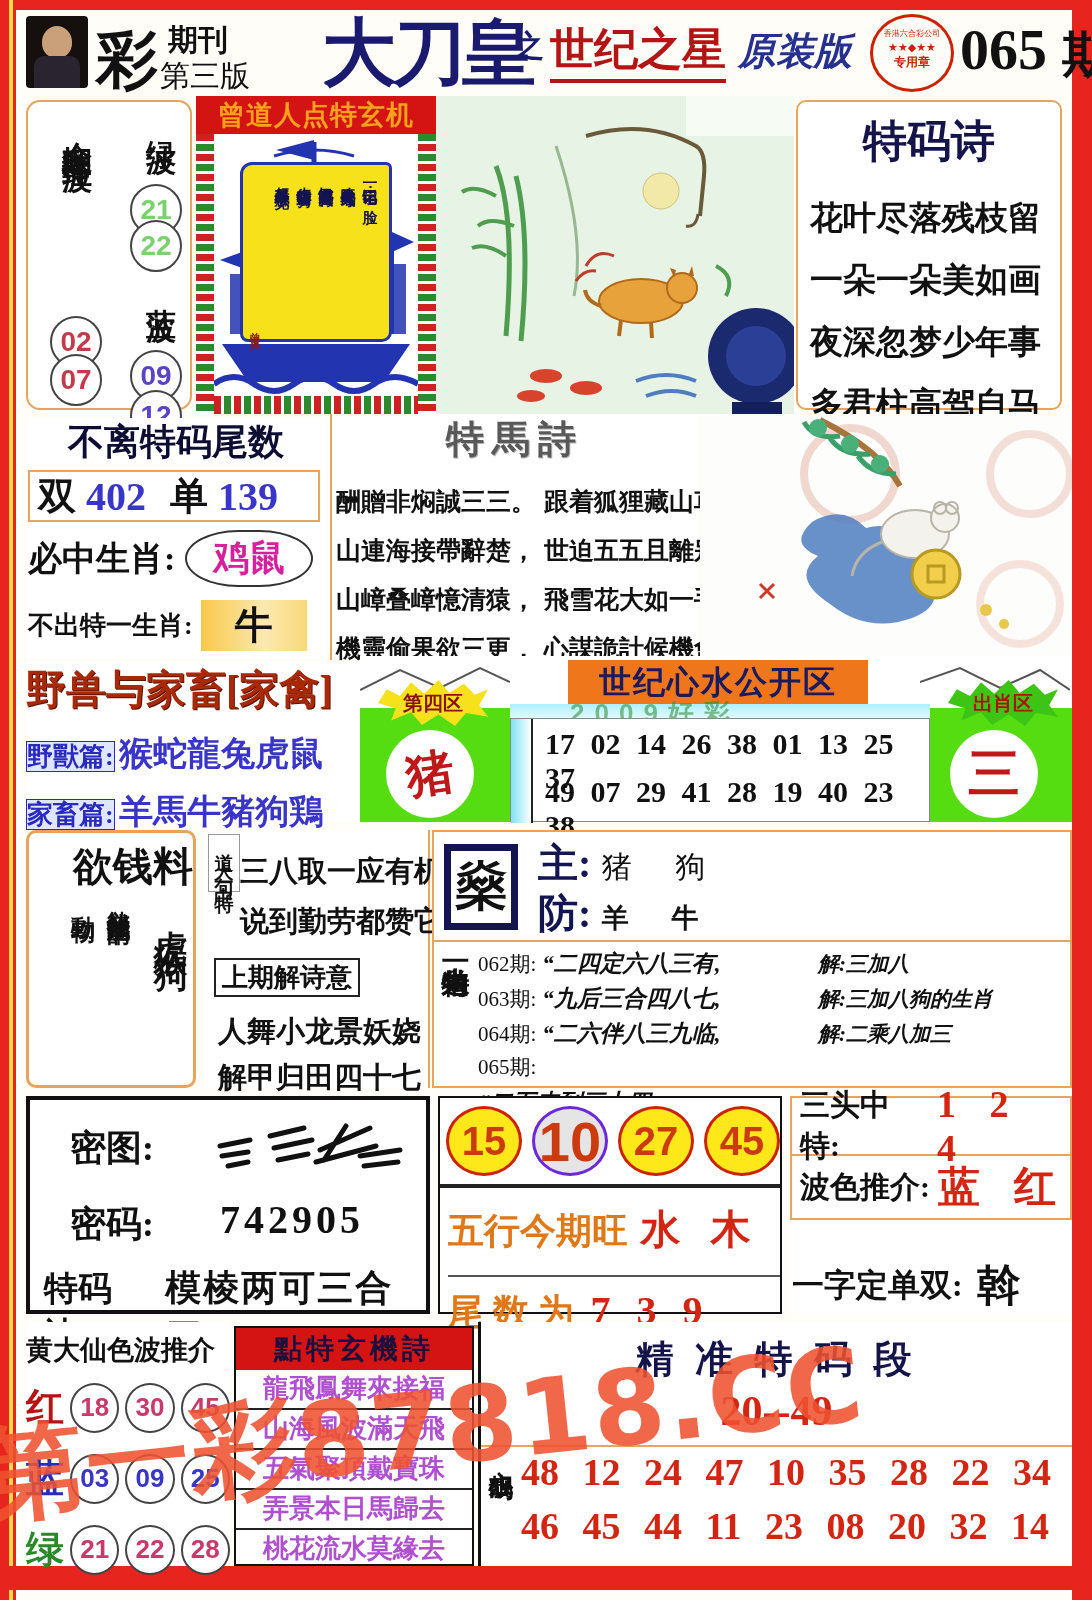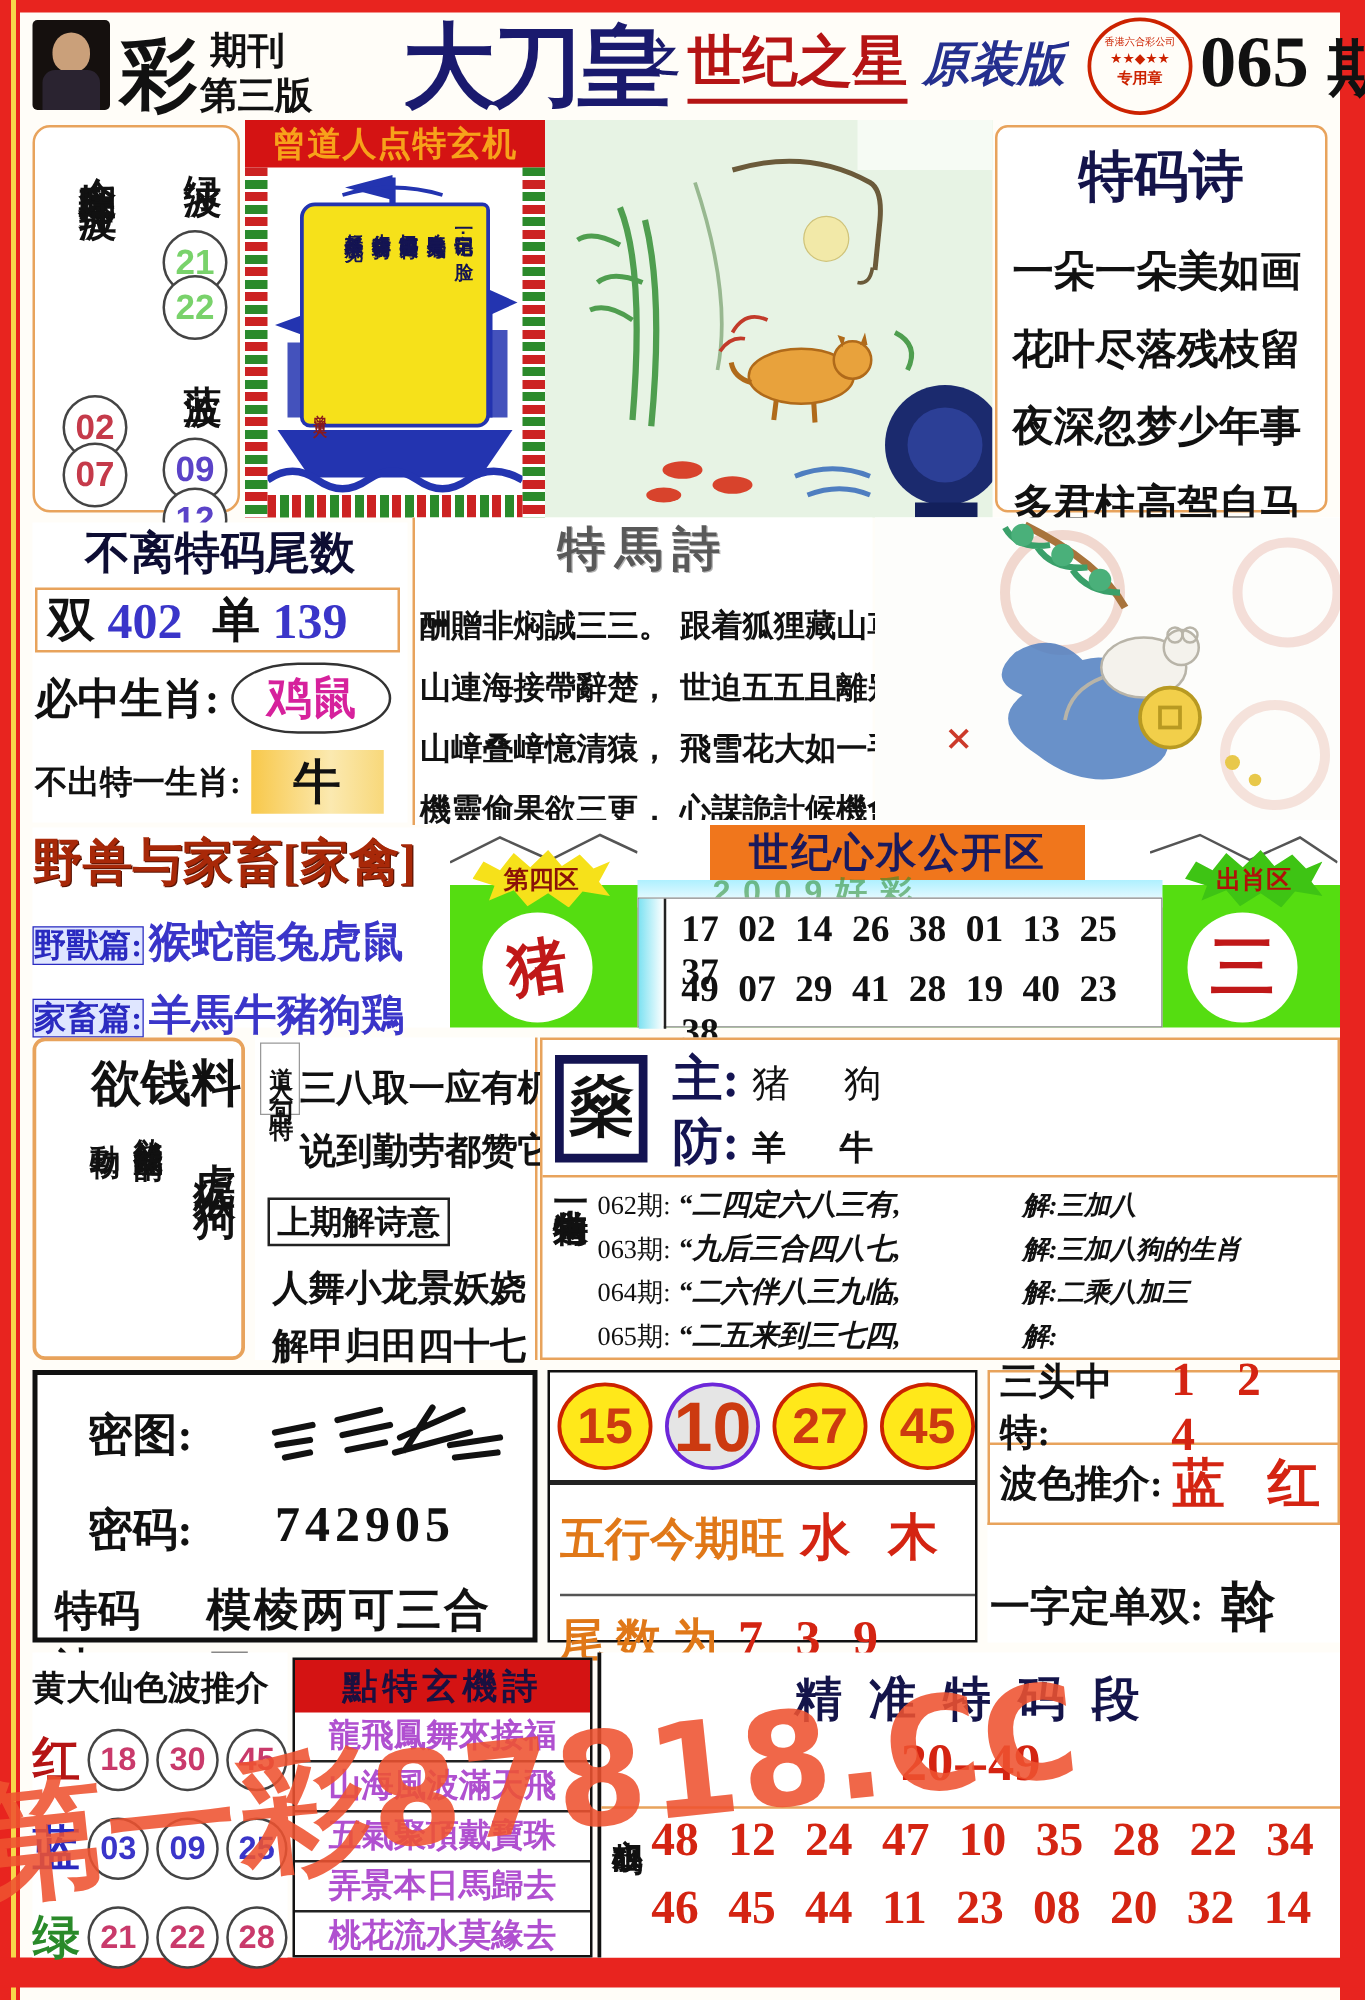--- a/index.html
+++ b/index.html
@@ -30,21 +30,21 @@
   <div class="abs redline" style="left:0;top:1566px;width:1092px;height:24px;"></div>
 
   <div class="abs" style="left:22px;top:12px;width:1050px;height:82px;">
 
     <div class="abs" style="left:4px;top:4px;width:62px;height:72px;background:#15100e;border-radius:4px;overflow:hidden;">
       <div class="abs" style="left:16px;top:10px;width:30px;height:32px;background:#caa07a;border-radius:50% 50% 45% 45%;"></div>
       <div class="abs" style="left:8px;top:40px;width:46px;height:32px;background:#2a2330;border-radius:10px 10px 0 0;"></div>
     </div>
     <span class="abs serif" style="left:74px;top:6px;font-size:62px;font-weight:bold;color:#111;">彩</span>
     <span class="abs serif" style="left:146px;top:8px;font-size:30px;font-weight:bold;">期刊</span>
-    <span class="abs serif" style="left:138px;top:44px;font-size:30px;font-weight:bold;">第三版</span>
+    <span class="abs serif" style="left:138px;top:44px;font-size:30px;font-weight:normal;">第三版</span>
     <span class="abs serif" style="left:300px;top:-8px;font-size:74px;font-weight:bold;color:#1a1a6e;letter-spacing:-4px;">大刀皇</span>
     <span class="abs serif" style="left:492px;top:14px;font-size:30px;font-weight:bold;color:#1a1a6e;">之</span>
     <span class="abs serif" style="left:528px;top:8px;font-size:44px;font-weight:bold;color:#b51414;border-bottom:4px solid #b51414;">世纪之星</span>
     <span class="abs serif" style="left:716px;top:14px;font-size:38px;font-weight:bold;font-style:italic;color:#25308f;">原装版</span>
 
     <div class="abs" style="left:848px;top:2px;width:84px;height:78px;border:3px solid #cc2200;border-radius:50%;color:#cc2200;text-align:center;overflow:hidden;">
       <div style="font-size:9px;margin-top:10px;transform:scale(.9);white-space:nowrap;">香港六合彩公司</div>
       <div style="font-size:11px;line-height:14px;">★★◆★★</div>
       <div style="font-size:12px;font-weight:bold;">专用章</div>
     </div>
@@ -121,22 +121,22 @@
       <path d="M280 170 q20 10 10 30" stroke="#4f9e4f" stroke-width="4" fill="none"></path>
       <circle cx="320" cy="260" r="48" fill="#1b2a6e"></circle>
       <circle cx="320" cy="260" r="30" fill="#2c3f96"></circle>
       <rect x="296" y="306" width="50" height="12" fill="#13205c"></rect>
     </svg>
   </div>
 
   <div class="abs box" style="left:796px;top:100px;width:266px;height:310px;border-radius:10px;">
     <div class="serif" style="text-align:center;font-size:44px;font-weight:bold;color:#14144a;margin-top:10px;">特码诗</div>
     <div class="serif" style="font-size:33px;font-weight:bold;color:#111;margin:16px 0 0 12px;line-height:62px;white-space:nowrap;">
+      <div>花叶尽落残枝留</div>
       <div>一朵一朵美如画</div>
-      <div>花叶尽落残枝留</div>
       <div>夜深忽梦少年事</div>
       <div>多君柱高驾自马</div>
     </div>
   </div>
 
   <div class="abs" style="left:26px;top:418px;width:300px;height:240px;background:#fff;">
     <div class="serif" style="font-size:36px;font-weight:bold;text-align:center;color:#0d0d33;">不离特码尾数</div>
     <div class="abs" style="left:2px;top:52px;width:292px;height:52px;border:2px solid #e8a35c;display:flex;align-items:center;gap:10px;padding-left:8px;">
       <span class="serif" style="font-size:38px;font-weight:bold;">双</span>
       <span class="serif num" style="font-size:40px;color:#3a35c9;">402</span>
@@ -276,21 +276,21 @@
       <div class="entry" style="height:35px;">
         <span class="serif" style="font-size:21px;">063期:</span>
         <span class="jie" style="font-size:23px;font-weight:bold;font-style:italic;">“九后三合四八七,</span>
         <span class="jie" style="font-size:21px;font-weight:bold;font-style:italic;margin-left:auto;width:250px;">解:三加八狗的生肖</span>
       </div>
       <div class="entry" style="height:35px;">
         <span class="serif" style="font-size:21px;">064期:</span>
         <span class="jie" style="font-size:23px;font-weight:bold;font-style:italic;">“二六伴八三九临,</span>
         <span class="jie" style="font-size:21px;font-weight:bold;font-style:italic;margin-left:auto;width:250px;">解:二乘八加三</span>
       </div>
-      <div class="entry" style="height:35px;">
+      <div class="entry" style="height:35px;flex-direction:column;">
         <span class="serif" style="font-size:21px;">065期:</span>
         <span class="jie" style="font-size:23px;font-weight:bold;font-style:italic;">“二五来到三七四,</span>
         <span class="jie" style="font-size:21px;font-weight:bold;font-style:italic;margin-left:auto;width:250px;">解:</span>
       </div>
     </div>
   </div>
 
   <div class="abs" style="left:26px;top:1096px;width:404px;height:218px;background:#fff;border:4px solid #111;">
     <div class="abs serif" style="left:40px;top:24px;font-size:36px;font-weight:bold;">密图:</div>
     <svg class="abs" style="left:180px;top:16px;" width="200" height="70" viewBox="0 0 200 70">

